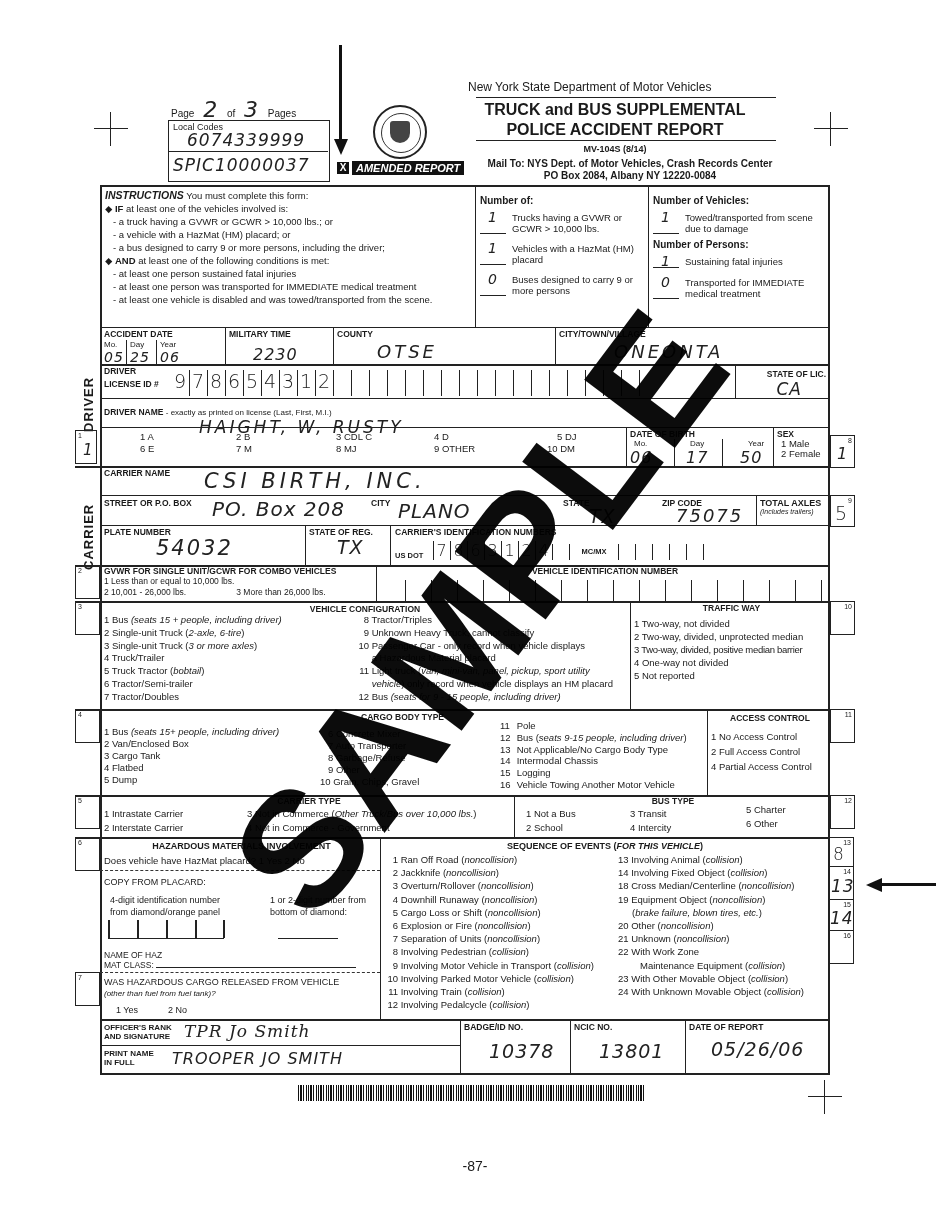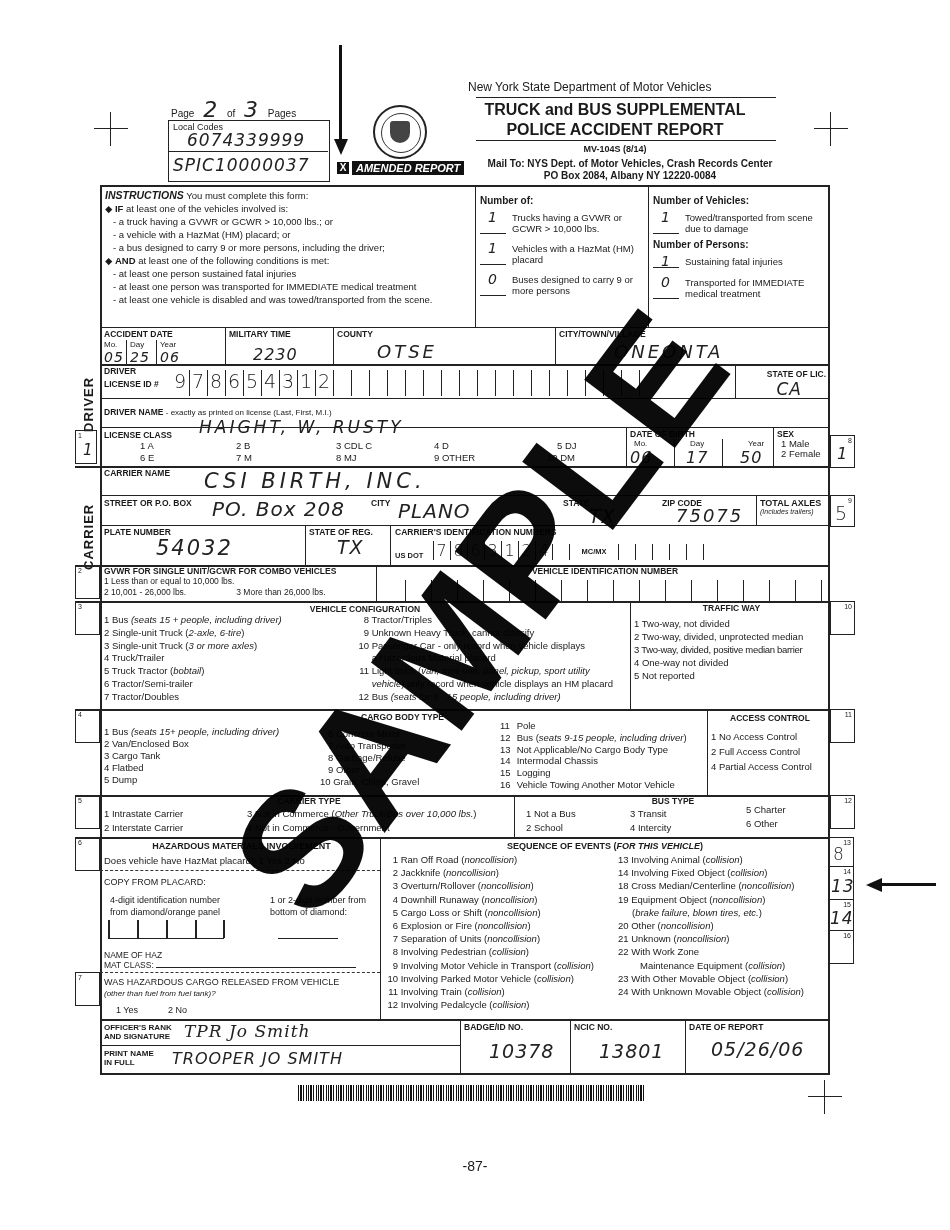--- a/index.html
+++ b/index.html
@@ -202,21 +202,20 @@
   <div><span class="lbl">DRIVER NAME</span><span style="font-size:8px"> - exactly as printed on license (Last, First, M.I.)</span></div>
   <div class="hw" style="font-size:17px;margin-left:95px;line-height:16px;letter-spacing:3px">HAIGHT, W, RUSTY</div>
 </div>
 <div class="hline" style="left:100px;top:427px;width:730px"></div>
 
 <div class="box" style="left:75px;top:430px;width:22px;height:34px;">
   <span class="boxnum" style="left:2px">1</span>
   <span class="hw" style="position:absolute;left:7px;top:10px;font-size:15px">1</span>
 </div>
 <div class="abs" style="left:104px;top:431px;width:520px;font-size:9.5px;">
-  <div class="lbl">LICENSE CLASS</div>
   <div style="position:relative;height:24px">
     <span style="position:absolute;left:36px;top:0">1 A</span>
     <span style="position:absolute;left:132px;top:0">2 B</span>
     <span style="position:absolute;left:232px;top:0">3 CDL C</span>
     <span style="position:absolute;left:330px;top:0">4 D</span>
     <span style="position:absolute;left:453px;top:0">5 DJ</span>
     <span style="position:absolute;left:36px;top:12px">6 E</span>
     <span style="position:absolute;left:132px;top:12px">7 M</span>
     <span style="position:absolute;left:232px;top:12px">8 MJ</span>
     <span style="position:absolute;left:330px;top:12px">9 OTHER</span>

